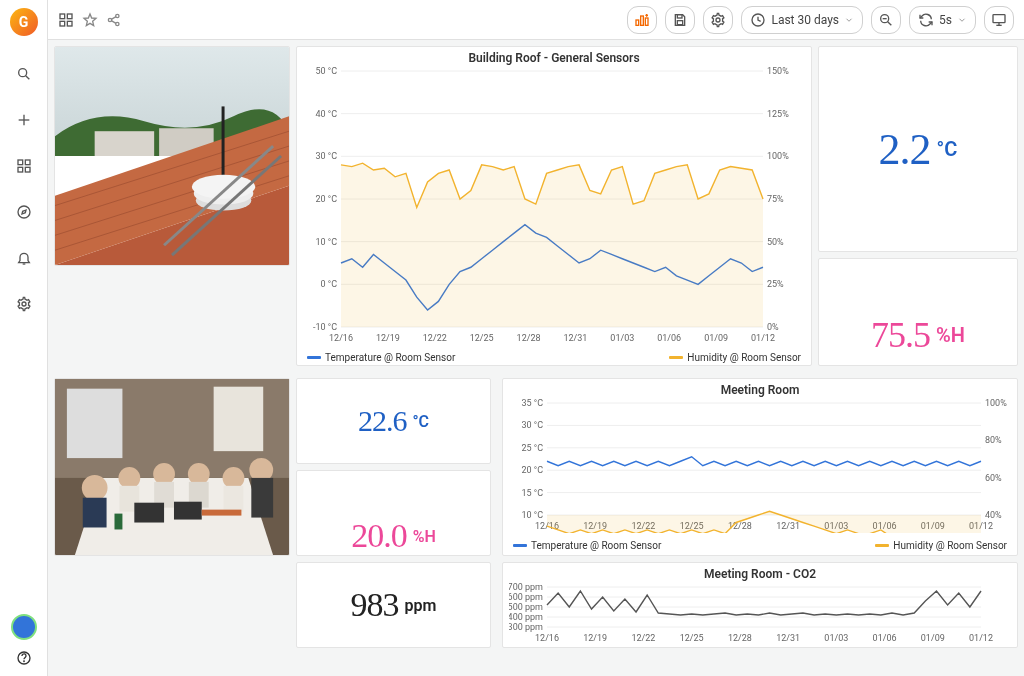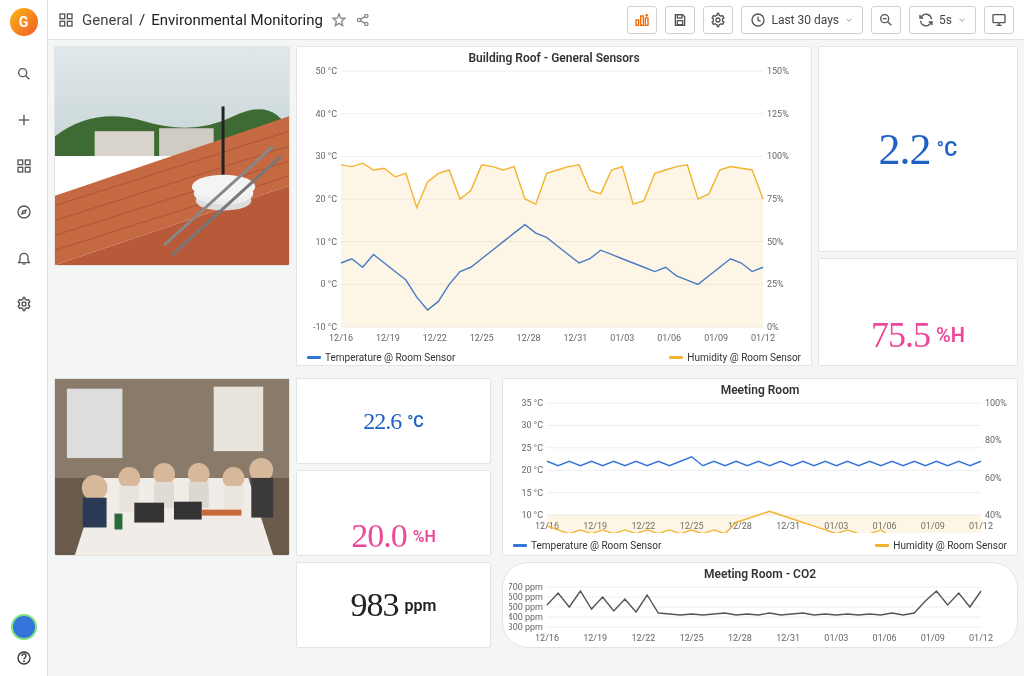--- a/index.html
+++ b/index.html
@@ -9,21 +9,21 @@
 .sidebar .logo { width: 28px; height: 28px; border-radius: 50%; background: linear-gradient(135deg,#fcb712,#f05a28); display:flex; align-items:center; justify-content:center; font-weight:bold; color:#fff; font-size:14px; margin-bottom:12px; }
 .sidebar .nav { display:flex; flex-direction:column; gap:14px; margin-top:10px; }
 .sidebar .nav .item { width:32px; height:32px; display:flex; align-items:center; justify-content:center; color:#555; cursor:pointer; border-radius:4px; }
 .sidebar .bottom { margin-top:auto; margin-bottom:10px; display:flex; flex-direction:column; gap:10px; align-items:center;}
 .sidebar .avatar { width:26px; height:26px; border-radius:50%; background:#3274d9; border:2px solid #7fe07f;}
 .main { flex:1; display:flex; flex-direction:column; }
 .topbar { height:40px; background:#fff; border-bottom:1px solid #e0e0e0; display:flex; align-items:center; padding:0 10px; gap:8px; }
 .topbar .crumb { display:flex; align-items:center; gap:6px; font-size:15px; color:#222; }
 .topbar .crumb .folder { color:#444; }
 .topbar .spacer { flex:1; }
-.topbar .btn { height:28px; border:1px solid #d0d0d0; background:#fff; border-radius:3px; padding:0 8px; display:flex; align-items:center; gap:5px; cursor:pointer; color:#444; font-size:12px;}
+.topbar .btn { height:28px; border:1px solid #d0d0d0; background:#fff; border-radius:11px; padding:0 8px; display:flex; align-items:center; gap:5px; cursor:pointer; color:#444; font-size:12px;}
 .topbar .btn.iconbtn { padding:0 6px; }
 .content { flex:1; overflow:auto; padding:6px; display:grid; grid-template-columns: 236px 510px 1fr; grid-auto-rows: min-content; gap:6px; }
 .panel { background:#fff; border:1px solid #e4e4e4; border-radius:2px; position:relative; overflow:hidden; }
 .panel.image { height:220px; }
 .panel.image.img2 { height:180px; }
 .panel.image svg { width:100%; height:100%; display:block; }
 .panel .title { text-align:center; font-size:12px; font-weight:600; color:#333; padding:4px 0 2px; }
 .panel .chart { padding:0 6px 2px; }
 .bigstat { display:flex; align-items:center; justify-content:center; font-weight:500; }
 .bigstat .val { font-size:44px; letter-spacing:-1px;font-family:Liberation Serif, serif; }
@@ -46,21 +46,21 @@
 #p-ppm { grid-column:2; grid-row:5; height:86px; }
 
 .content { grid-template-columns: 236px 200px 1fr 200px; }
 #p-chart1 { grid-column:2 / span 2; }
 #p-temp-out { grid-column:4; grid-row:1; }
 #p-hum-out { grid-column:4; grid-row:1; margin-top:212px; height:108px;}
 #p-temp-in { grid-column:2; grid-row:3; width:195px; }
 #p-hum-in { grid-column:2; grid-row:4; width:195px;}
 #p-ppm { grid-column:2; grid-row:5; width:195px;}
 #p-chart2 { grid-column:3 / span 2; grid-row:3 / span 2; height:178px;}
-#p-chart3 { grid-column:3 / span 2; grid-row:5; height:86px;border-radius:26px;}
+#p-chart3 { grid-column:3 / span 2; grid-row:5; height:86px;}
 #p-img2 { grid-row:3 / span 3; height:178px;}
 </style>
 </head>
 <body>
 
 <div class="app">
   <div class="sidebar">
     <div class="logo">G</div>
     <div class="nav">
       <div class="item">
@@ -115,25 +115,20 @@
   </div>
 
   <div class="main">
     <div class="topbar">
       <svg class="ico" viewBox="0 0 24 24" fill="none" stroke="#555" stroke-width="2">
           <rect x="3" y="3" width="7" height="7"></rect>
           <rect x="14" y="3" width="7" height="7"></rect>
           <rect x="3" y="14" width="7" height="7"></rect>
           <rect x="14" y="14" width="7" height="7"></rect>
         </svg>
-      <div class="crumb">
-        <span class="folder">General</span>
-        <span>/</span>
-        <span>Environmental Monitoring</span>
-      </div>
       <svg class="ico" viewBox="0 0 24 24" fill="none" stroke="#888" stroke-width="2">
           <polygon points="12,3 14.5,9 21,9.5 16,14 17.5,20.5 12,17 6.5,20.5 8,14 3,9.5 9.5,9"></polygon>
         </svg>
       <svg class="ico" viewBox="0 0 24 24" fill="none" stroke="#888" stroke-width="2">
           <circle cx="6" cy="12" r="2.5"></circle>
           <circle cx="17" cy="6" r="2.5"></circle>
           <circle cx="17" cy="18" r="2.5"></circle>
           <line x1="8" y1="11" x2="15" y2="7"></line>
           <line x1="8" y1="13" x2="15" y2="17"></line>
         </svg>
@@ -311,21 +306,21 @@
           <circle cx="208" cy="92" r="12" fill="#d8b89a"></circle>
             <rect x="198" y="100" width="22" height="40" fill="#3a3a3a"></rect>
           <rect x="80" y="125" width="30" height="20" fill="#333"></rect>
           <rect x="120" y="124" width="28" height="18" fill="#333"></rect>
           <rect x="148" y="132" width="40" height="6" fill="#c86a3a"></rect>
           <rect x="60" y="136" width="8" height="16" fill="#2a6a3a"></rect>
         </svg>
       </div>
 
       <div id="p-temp-in" class="panel bigstat">
-        <span class="val blue" style="font-size:24px">22.6</span>
+        <span class="val blue" style="font-size:30px">22.6</span>
         <span class="unit blue" style="font-size:16px">°C</span>
       </div>
       <div id="p-hum-in" class="panel bigstat">
         <span class="val yellow" style="font-size:34px">20.0</span>
         <span class="unit yellow" style="font-size:16px">%H</span>
       </div>
       <div id="p-ppm" class="panel bigstat">
         <span class="val black" style="font-size:34px">983</span>
         <span class="unit black" style="font-size:16px">ppm</span>
       </div>

